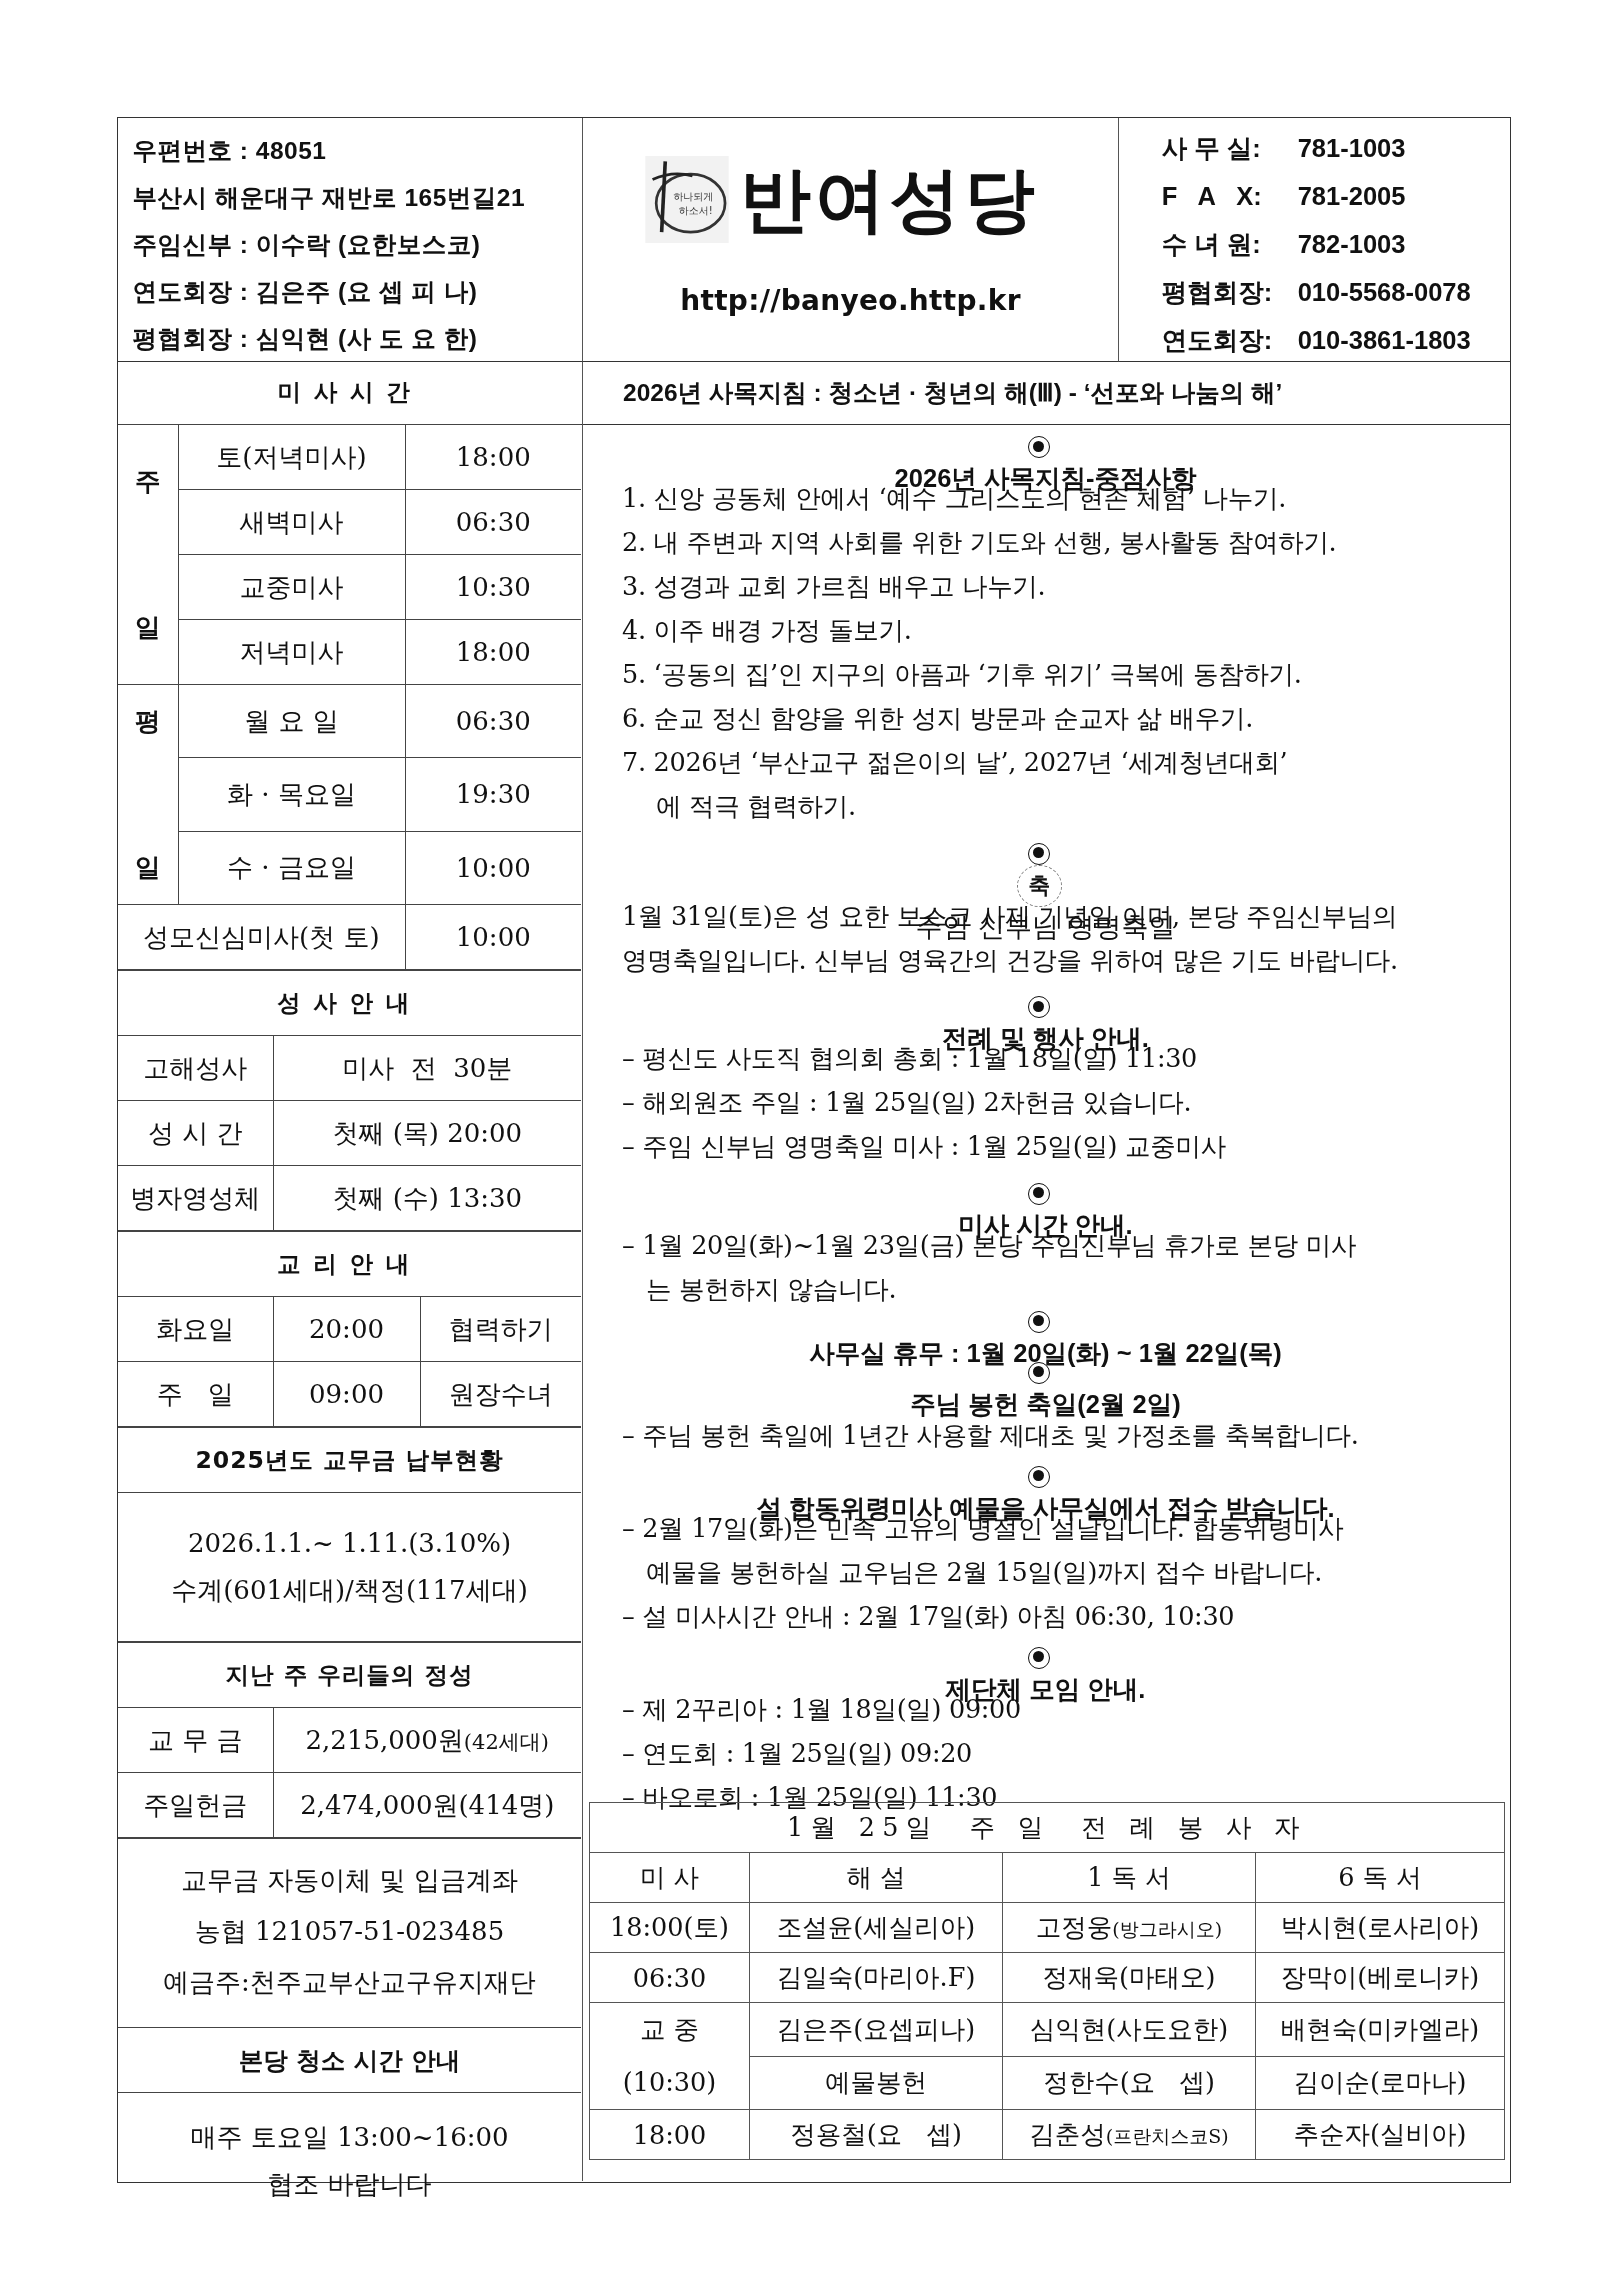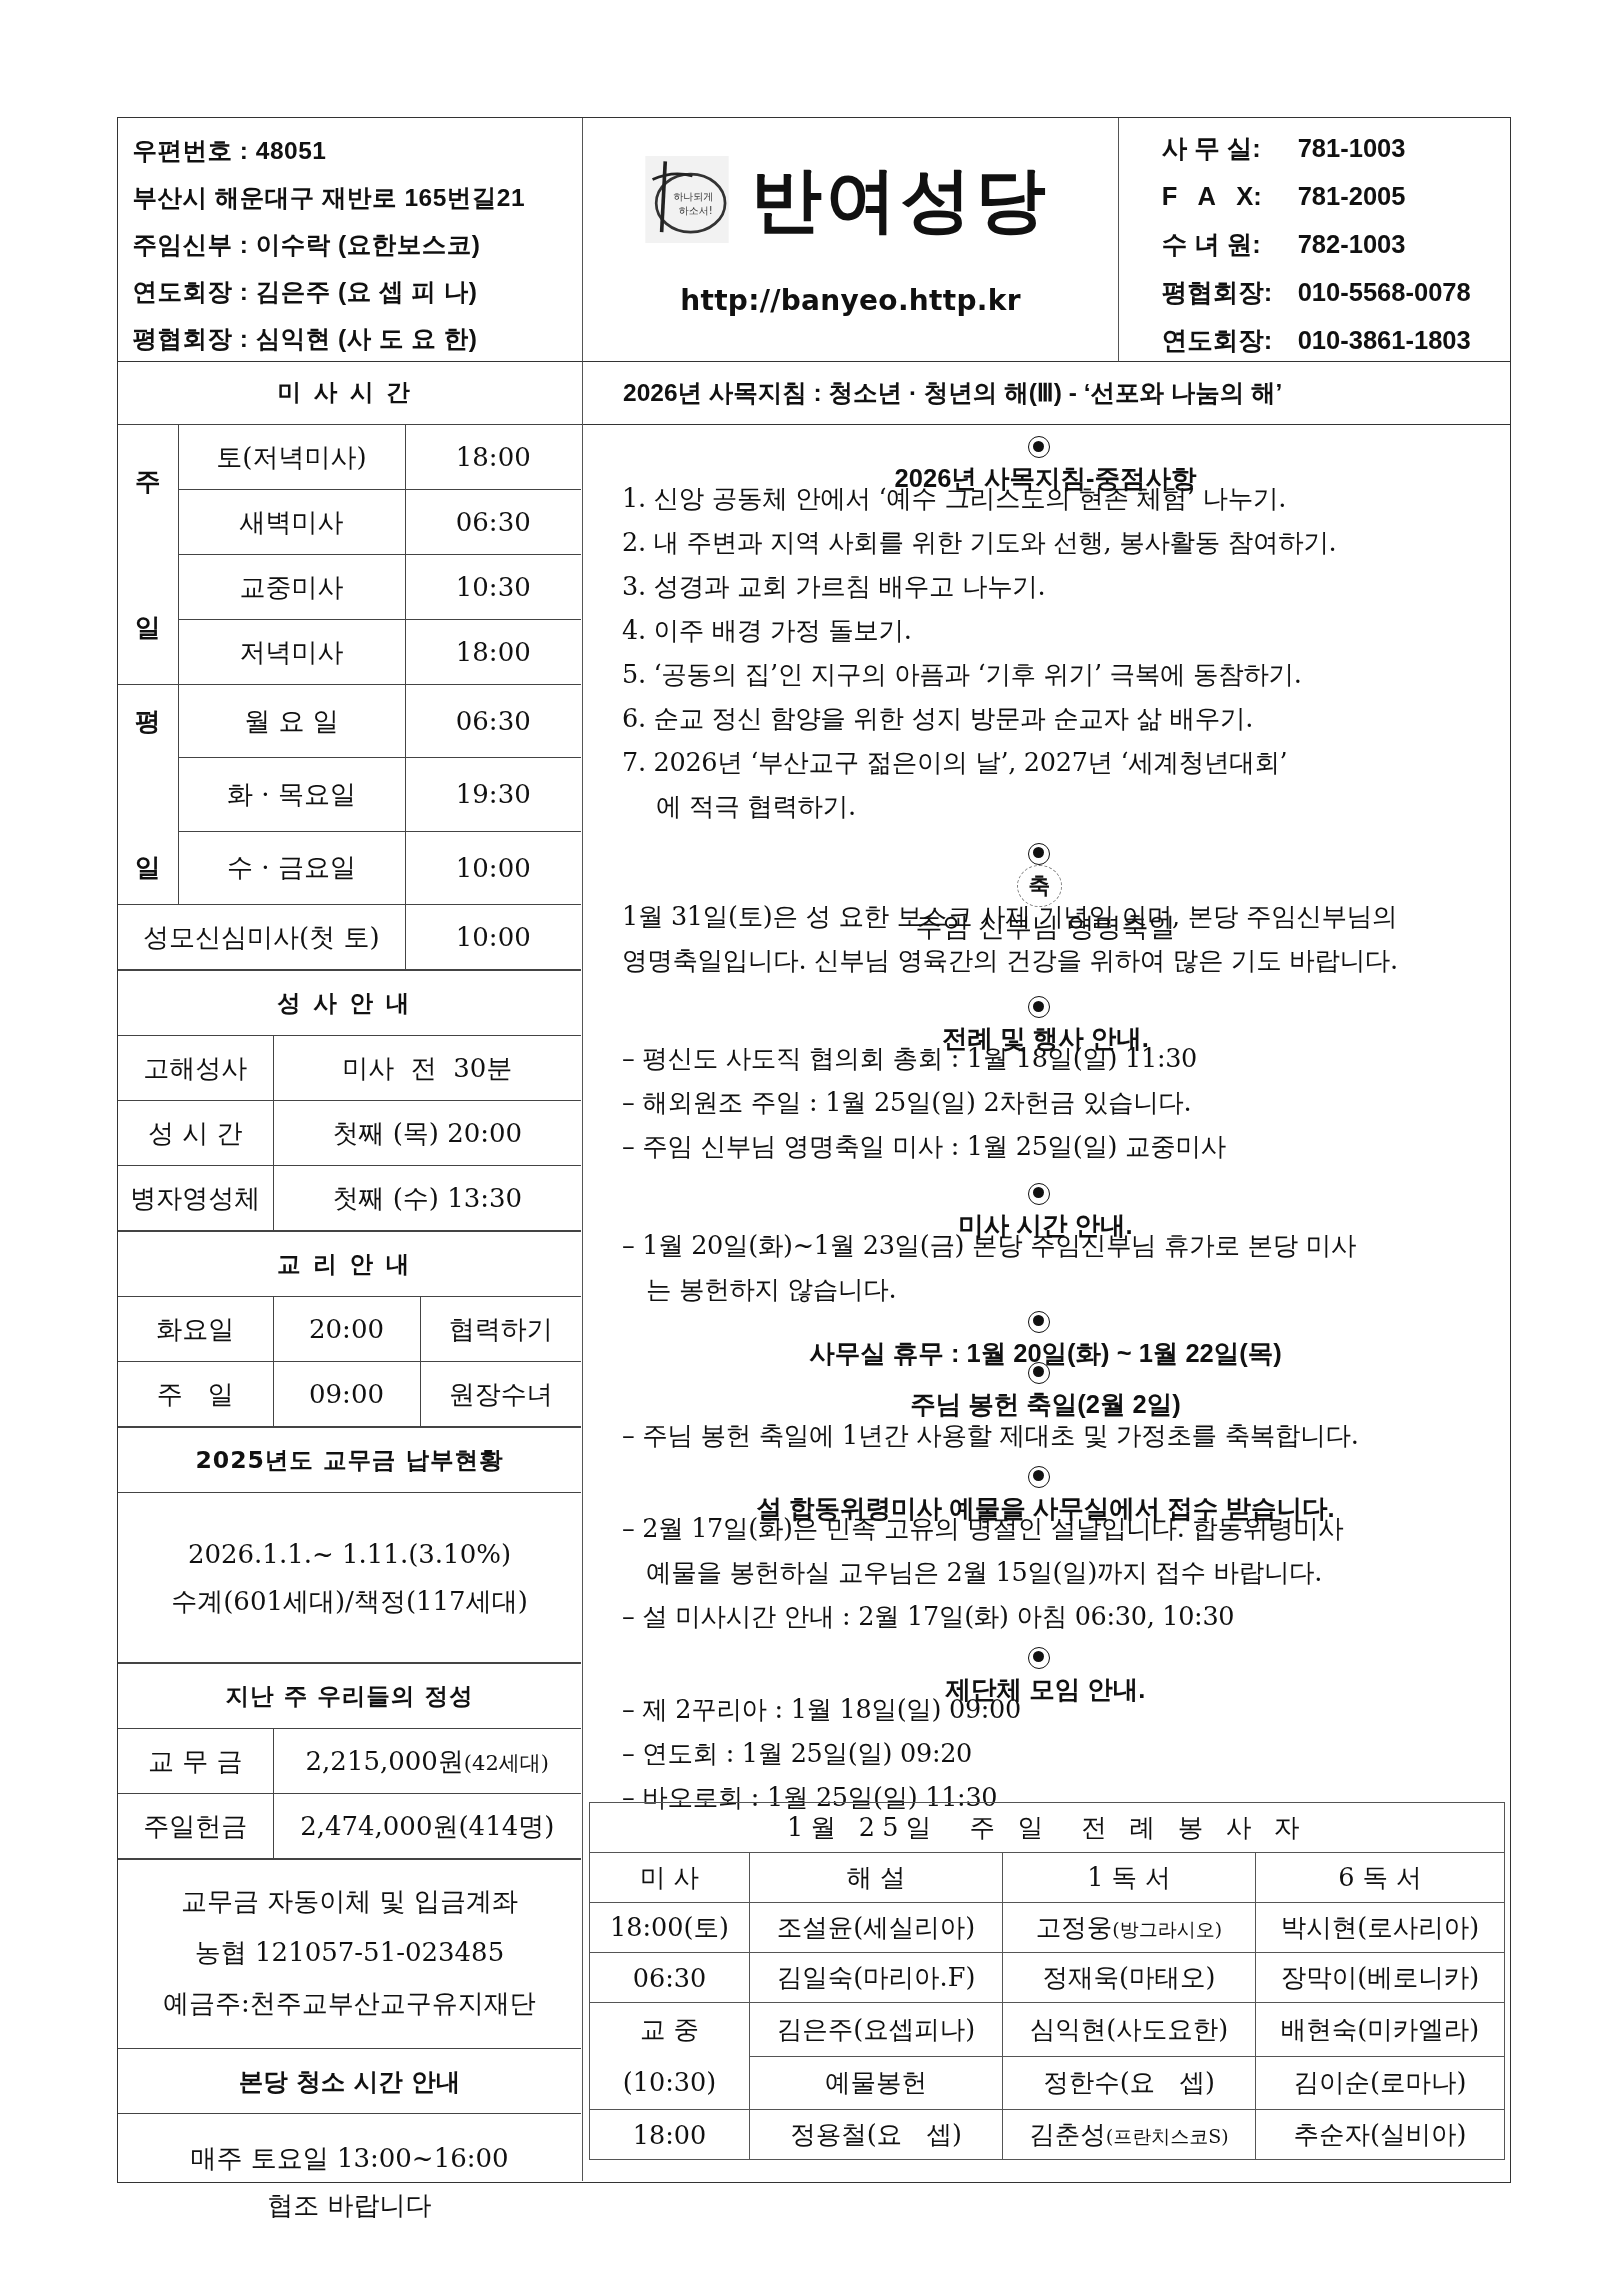--- a/index.html
+++ b/index.html
@@ -7,41 +7,41 @@
   body { position: relative; font-family: "DejaVu Serif", serif; color: #111; }
 
   .page { position: absolute; left: 117px; top: 117px; width: 1394px; height: 2066px; border: 1.8px solid #333; }
 
   
   .hdr-left { position: absolute; left: 0; top: 0; width: 465px; height: 244px; border-right: 1.8px solid #555; border-bottom: 1.8px solid #333; padding: 9px 0 0 14.5px; }
   .hdr-left .ln { font-family: "Liberation Sans", sans-serif; font-weight: bold; font-size: 24.5px; height: 47px; line-height: 47px; white-space: nowrap; letter-spacing: 0.5px; }
   .hdr-mid { position: absolute; left: 465px; top: 0; width: 536px; height: 244px; border-right: 1.8px solid #555; border-bottom: 1.8px solid #333; }
   .logo-wrap { position: absolute; left: 62px; top: 38px; display: flex; align-items: center; }
   .logo-emblem { width: 84px; height: 87px; position: relative; }
-  .logo-title { font-family: "DejaVu Sans", sans-serif; font-weight: bold; font-size: 71px; margin-left: 22px; letter-spacing: 3.6px; line-height: 87px; }
+  .logo-title { font-family: "DejaVu Sans", sans-serif; font-weight: bold; font-size: 71px; margin-left: 11px; letter-spacing: 3.6px; line-height: 87px; }
   .url { position: absolute; left: 0; width: 100%; top: 166px; text-align: center; font-family: "DejaVu Sans", sans-serif; font-weight: bold; font-size: 28px; letter-spacing: 0.3px; }
   .hdr-right { position: absolute; left: 1001px; top: 0; width: 391px; height: 244px; border-bottom: 1.8px solid #333; padding: 5.5px 0 0 12.7px; }
   .hdr-right .ln { font-family: "Liberation Sans", sans-serif; font-weight: bold; font-size: 25.5px; height: 48px; line-height: 48px; white-space: nowrap; display: flex; }
   .hdr-right .lbl { display: inline-block; width: 136px; margin-left: 30px; }
 
   
   .sub-left { position: absolute; left: 0; top: 244px; width: 465px; height: 63px; border-right: 1.8px solid #555; border-bottom: 1.8px solid #333; text-align: center; line-height: 61px; font-family: "DejaVu Sans", sans-serif; font-weight: bold; font-size: 23.6px; letter-spacing: 12.7px; }
   .sub-right { position: absolute; left: 465px; top: 244px; width: 927px; height: 63px; border-bottom: 1.8px solid #333; line-height: 61px; padding-left: 40px; font-family: "Liberation Sans", sans-serif; font-weight: bold; font-size: 24.5px; white-space: nowrap; }
 
   
   .lcol { position: absolute; left: 0; top: 306px; width: 465px; border-right: 1.8px solid #555; height: 1757px; }
   table { border-collapse: collapse; }
   .lt { width: 463px; }
   .lt td { border: 1.4px solid #444; text-align: center; font-family: "DejaVu Serif", serif; font-size: 26px; height: 65px; padding: 0; white-space: nowrap; }
   .lt tr td:first-child { border-left: none; }
   .lt tr td:last-child { border-right: none; }
   .lt .grp { width: 60px; font-family: "DejaVu Sans", sans-serif; font-weight: bold; font-size: 25.5px; line-height: 73px; }
   .lt .sect { font-family: "DejaVu Sans", sans-serif; font-weight: bold; font-size: 23.6px; letter-spacing: 12.7px; }
   .lt .sect2 { font-family: "DejaVu Sans", sans-serif; font-weight: bold; font-size: 23.6px; letter-spacing: 0.9px; }
-  .lt .multi { line-height: 47px; height: 170px; }
+  .lt .multi { line-height: 47px; height: 149px; }
   .lt .bank { line-height: 51px; height: 189px; padding-top: 3.6px; }
 
   
   .rcol { position: absolute; left: 473px; top: 318px; width: 909px; }
   .sec-h { font-family: "Liberation Sans", sans-serif; font-weight: bold; font-size: 25.5px; height: 40px; line-height: 40px; display: flex; align-items: center; white-space: nowrap; flex-direction: column; }
   .bullet { width: 22px; height: 22px; border: 1.8px solid #111; border-radius: 50%; position: relative; margin-right: 12.7px; flex: none; }
   .bullet::after { content: ""; position: absolute; left: 3.6px; top: 3.6px; width: 11px; height: 11px; background: #111; border-radius: 50%; }
   .chuk { width: 45px; height: 42px; border-radius: 50%; border: 1.8px dashed #777; display: inline-flex; align-items: center; justify-content: center; font-weight: bold; font-size: 22px; margin-right: 12.7px; font-family: "DejaVu Sans", sans-serif; }
   .sec-h .chuk-label { font-family: "DejaVu Serif", serif; font-weight: normal; font-size: 27px; }
   .body-ln { font-family: "DejaVu Serif", serif; font-size: 25.5px; height: 44px; line-height: 44px; white-space: nowrap; padding-left: 31px; letter-spacing: -0.3px; }

